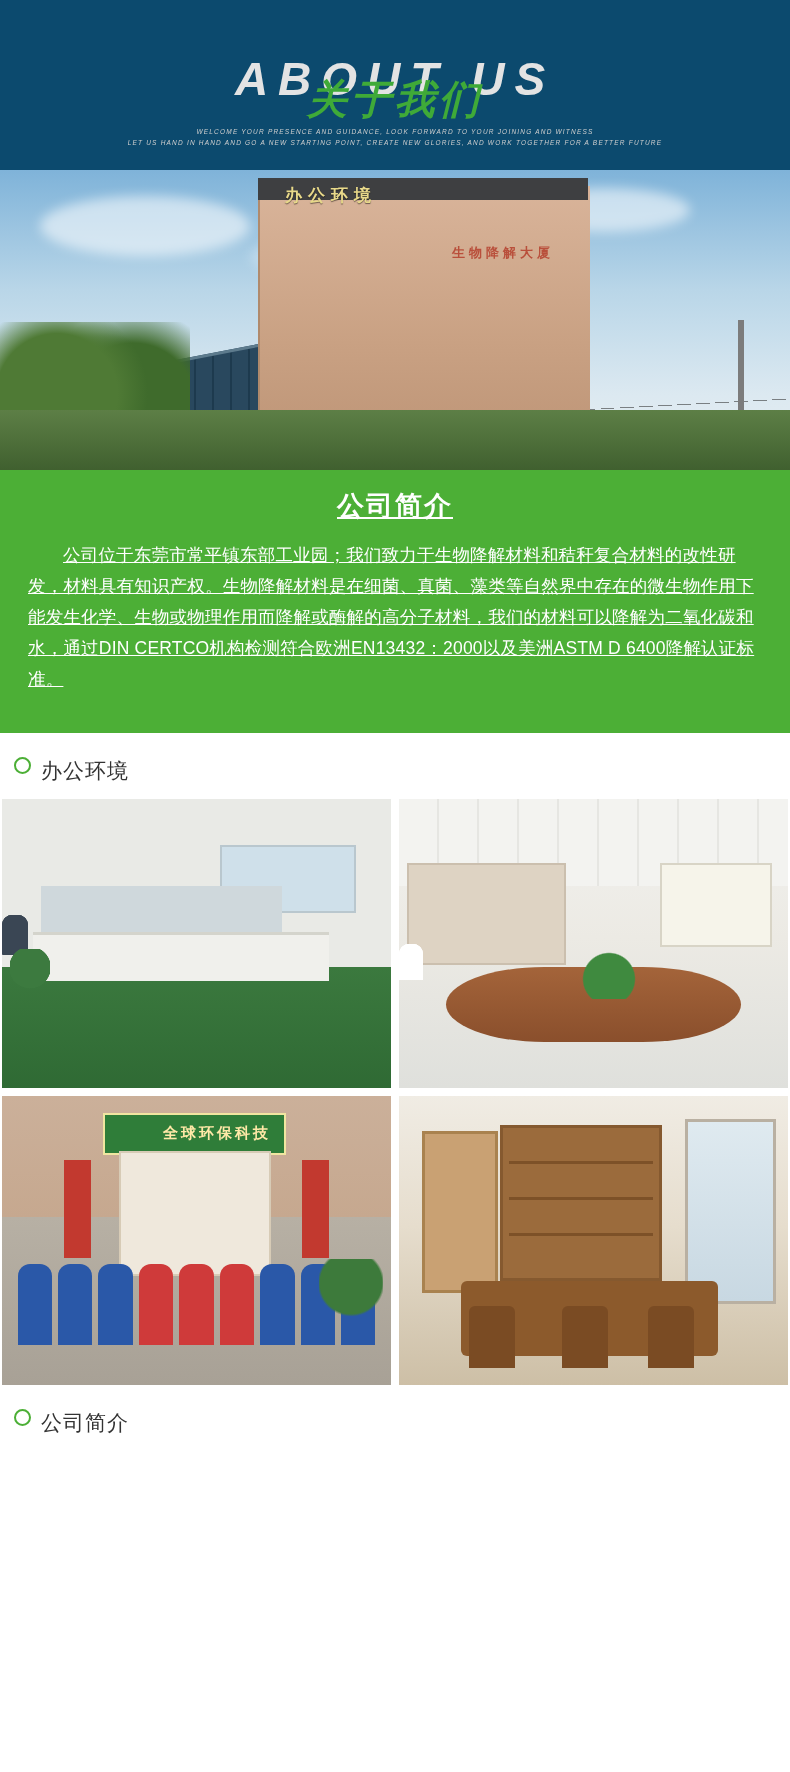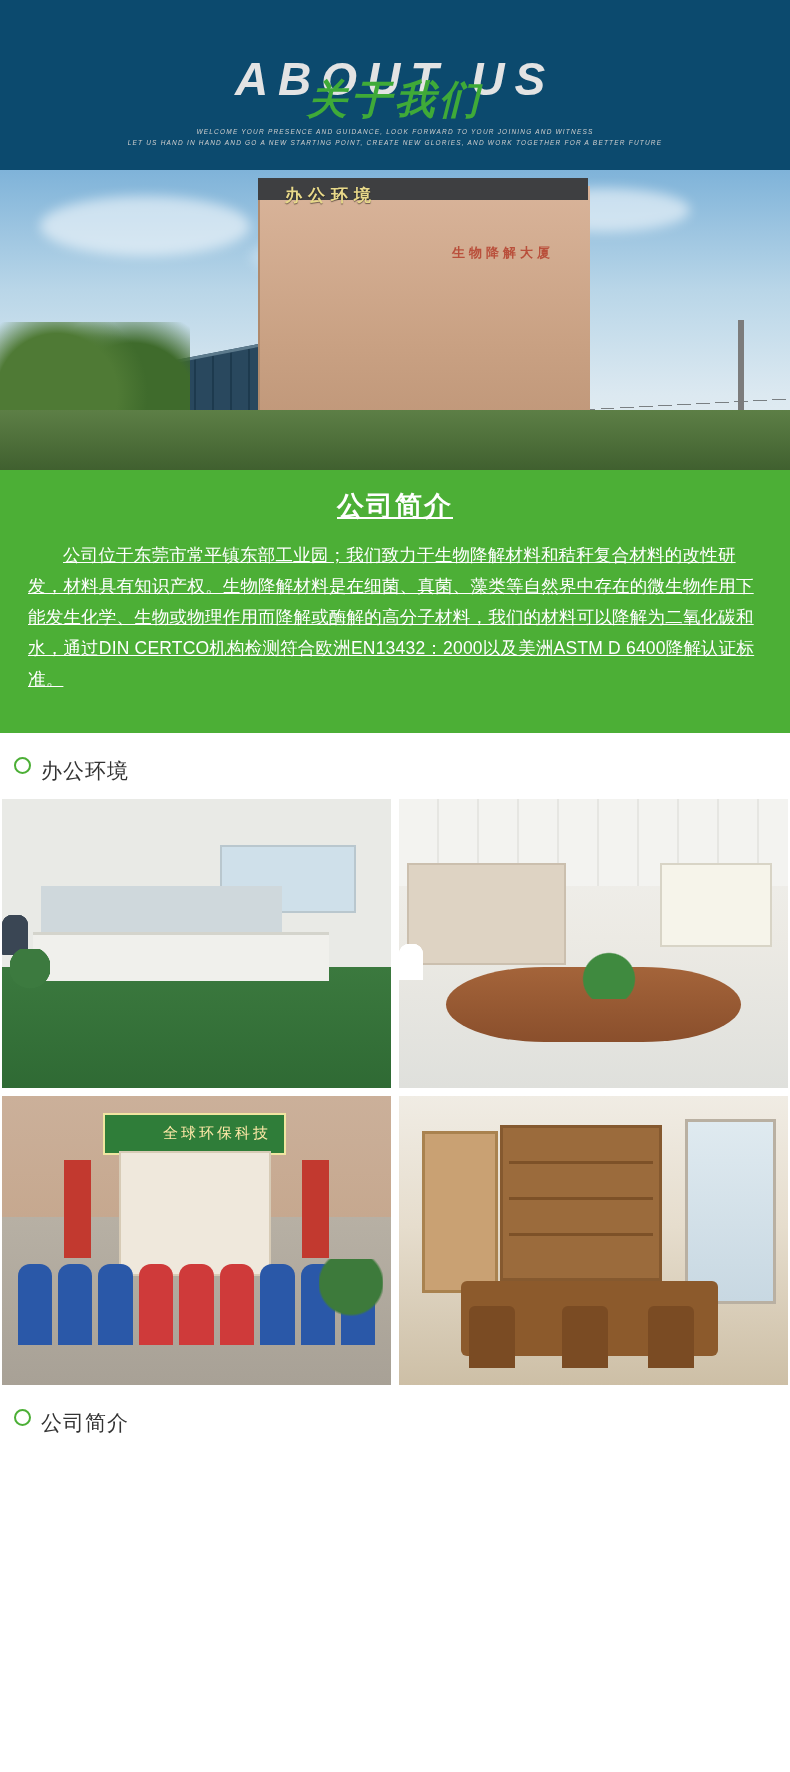--- a/index.html
+++ b/index.html
@@ -270,21 +270,21 @@
   .ph-meeting .pp { position:absolute; width:24px; height:36px; background:#ffffff; border-radius:10px 10px 0 0; top:50%; }
   .ph-meeting .pp:nth-of-type(1){left:24%;}
   .ph-meeting .pp:nth-of-type(2){left:35%;}
   .ph-meeting .pp:nth-of-type(3){left:55%;}
   .ph-meeting .pp:nth-of-type(4){left:66%;}
   .ph-meeting .greens { position:absolute; left:45%; top:52%; width:70px; height:50px; background:radial-gradient(circle at 50% 60%, #3f8a3f 0 55%, transparent 58%); }
 
   
   .ph-group { background: linear-gradient(180deg,#cbb09a 0%, #c6a88f 42%, #b7b0a4 42%, #a8a196 100%); }
   .ph-group .banner { position:absolute; left:26%; top:6%; width:46%; height:13%; background:#2f7d39; border:2px solid #f0e6a0; }
-  .ph-group .banner span { display:block; text-align:center; color:#ffe9a8; font-size:15px; font-weight:normal; letter-spacing:3px; line-height:36px;padding-left:45px; }
+  .ph-group .banner span { display:block; text-align:center; color:#ffe9a8; font-size:15px; font-weight:bold; letter-spacing:3px; line-height:36px;padding-left:45px; }
   .ph-group .doorway { position:absolute; left:30%; top:19%; width:38%; height:42%; background:#efe8dc; border:2px solid #d7cbb6; }
   .ph-group .scrollL { position:absolute; left:16%; top:22%; width:7%; height:34%; background:#c2392f; }
   .ph-group .scrollR { position:absolute; right:16%; top:22%; width:7%; height:34%; background:#c2392f; }
   .ph-group .row { position:absolute; left:4%; bottom:14%; width:92%; height:40%; display:flex; align-items:flex-end; gap:6px; }
   .ph-group .row i { display:block; flex:1; height:70%; background:#2a58a8; border-radius:12px 12px 0 0; }
   .ph-group .row i.red { background:#cf3a3a; }
   .ph-group .bonsai { position:absolute; right:2%; bottom:16%; width:64px; height:80px; background:radial-gradient(circle at 50% 30%, #3d7a3b 0 48%, transparent 52%); }
 
   
   .ph-wood { background: linear-gradient(180deg,#f0ece4 0%, #e6ddcd 45%, #cdbfa6 100%); }

